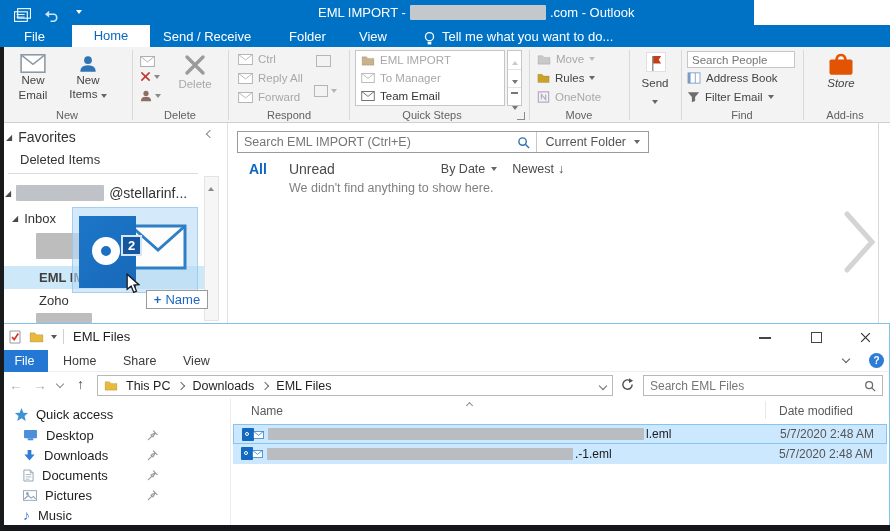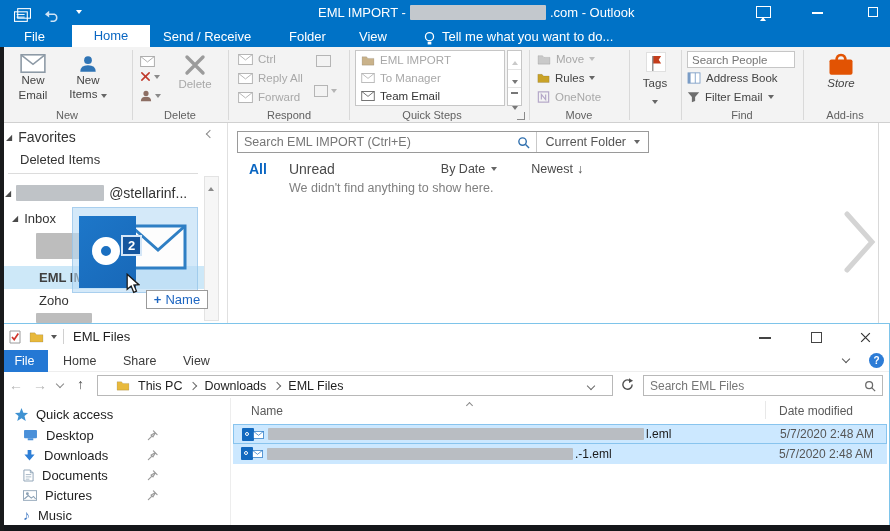--- a/index.html
+++ b/index.html
@@ -120,21 +120,21 @@
     </symbol>
     <symbol id="i-check" viewBox="0 0 12 14">
       <path d="M1 1 H11 V13 H1 Z" fill="#fff" stroke="#9a9a9a"></path>
       <path d="M3 7 L5.2 9.5 L9.3 3.6" fill="none" stroke="#d0352b" stroke-width="1.7"></path>
     </symbol>
   </defs>
 </svg>
 
 <div id="stage">
 
-  <div class="abs ol-title" style="left:0;top:0;width:890px;height:25px;">
+  <div class="abs ol-title" style="left:0;top:0;width:754px;height:25px;">
     <span class="abs ic" style="left:14px;top:5px;color:#fff;"><svg class="ic" width="17" height="14">
           <use href="#i-grid"></use>
         </svg></span>
     <span class="abs ic" style="left:44px;top:6px;color:#cfe3f5;"><svg class="ic" width="15" height="12">
           <use href="#i-undo"></use>
         </svg></span>
     <span class="abs tri" style="left:76px;top:10px;color:#fff;"></span>
     <div class="abs row" style="left:318px;top:4px;height:17px;color:#fff;font-size:13px;gap:4px;">
       <span>EML IMPORT -</span>
       <span class="blur" style="width:136px;height:15px;background:#c3c8cd;"></span>
@@ -284,21 +284,21 @@
         </div>
       <div class="grp-label">Move</div>
     </div>
     <div class="vdiv" style="left:629px;top:3px;height:70px;"></div>
 
     <div class="abs" style="left:631px;top:0;width:48px;height:76px;">
       <div class="abs" style="left:2px;top:3px;width:44px;height:62px;text-align:center;">
         <span class="abs" style="left:13px;top:2px;width:20px;height:20px;border:1px solid #e0e0e0;background:#fff;"><svg class="ic" width="13" height="17" style="color:#c43e1c;margin-top:1px;">
               <use href="#i-flag"></use>
             </svg></span>
-        <div class="rbtn-lbl" style="margin-top:26px;">Tags</div>
+        <div class="rbtn-lbl" style="margin-top:26px;">Send</div>
         <span class="tri" style="color:#666;"></span>
       </div>
     </div>
     <div class="vdiv" style="left:681px;top:3px;height:70px;"></div>
 
     <div class="abs" style="left:683px;top:0;width:118px;height:76px;">
       <div class="abs row" style="left:4px;top:4px;width:108px;height:17px;background:#fff;border:1px solid #c6c6c6;padding:0 4px;">
         <input style="width: 100%; font-size: 11.5px; color: rgb(85, 85, 85);" placeholder="Search People">
       </div>
       <div class="abs rrow" style="left:4px;top:25px;">
@@ -373,21 +373,21 @@
           <span class="tri" style="color:#666;"></span>
         </span>
       </div>
       <div class="abs row" style="left:20px;top:36px;width:360px;height:20px;">
         <span style="font-size:14px;font-weight:bold;color:#0a66c2;">All</span>
         <span style="font-size:14px;color:#4a4a4a;margin-left:22px;">Unread</span>
         <span class="row" style="margin-left:106px;gap:6px;font-size:12.5px;color:#4a4a4a;">
           <span>By Date</span>
             <span class="tri" style="color:#666;"></span>
         </span>
-        <span class="row" style="margin-left:34px;gap:4px;font-size:12.5px;color:#4a4a4a;">
+        <span class="row" style="margin-left:15px;gap:4px;font-size:12.5px;color:#4a4a4a;">
           <span>Newest</span>
             <span style="color:#555;">↓</span>
         </span>
       </div>
       <div class="abs" style="left:60px;top:58px;font-size:12.5px;color:#7f7f7f;">We didn't find anything to show here.</div>
     </div>
 
     <div class="vdiv" style="left:878px;top:0;height:200px;"></div>
     <svg class="abs" style="left:844px;top:88px;" width="32" height="62" viewBox="0 0 32 62">
       <polyline points="3,3 28,31 3,59" fill="none" stroke="#d4d4d4" stroke-width="5" stroke-linecap="round"></polyline>
@@ -438,21 +438,21 @@
       <span class="abs menu-lbl" style="left:182px;top:4px;">View</span>
       <span class="abs chv d" style="left:842px;top:6px;color:#555;"></span>
       <span class="abs" style="left:868px;top:3px;width:15px;height:15px;border-radius:50%;background:#2d7cd6;color:#fff;font-size:10px;font-weight:bold;text-align:center;line-height:15px;">?</span>
     </div>
 
     <div class="abs" style="left:0;top:48px;width:888px;height:26px;background:#fff;">
       <span class="abs" style="left:8px;top:5px;color:#b5b5b5;font-size:14px;">←</span>
       <span class="abs" style="left:32px;top:5px;color:#b5b5b5;font-size:14px;">→</span>
       <span class="abs chv d" style="left:56px;top:9px;color:#8a8a8a;"></span>
       <span class="abs" style="left:76px;top:4px;color:#4f4f4f;font-size:14px;">↑</span>
-      <div class="abs row" style="left:96px;top:3px;width:516px;height:21px;border:1px solid #b8b8b8;background:#fff;padding:0 18px;gap:8px;font-size:12.5px;color:#1f1f1f;">
+      <div class="abs row" style="left:96px;top:3px;width:516px;height:21px;border:1px solid #b8b8b8;background:#fff;padding:0 6px;gap:8px;font-size:12.5px;color:#1f1f1f;">
         <svg class="ic" width="14" height="11" style="color:#e8b93c;">
             <use href="#i-folder"></use>
           </svg>
         <span>This PC</span>
         <span class="chv r" style="color:#6a6a6a;"></span>
         <span>Downloads</span>
         <span class="chv r" style="color:#6a6a6a;"></span>
         <span>EML Files</span>
         <span class="chv d" style="color:#6a6a6a;margin-left:auto;"></span>
       </div>

